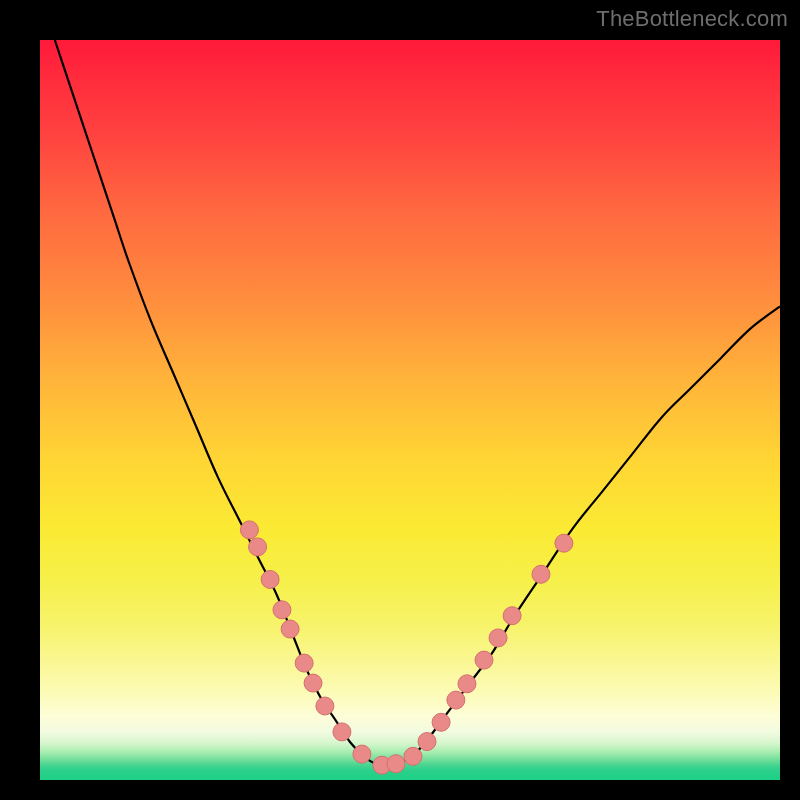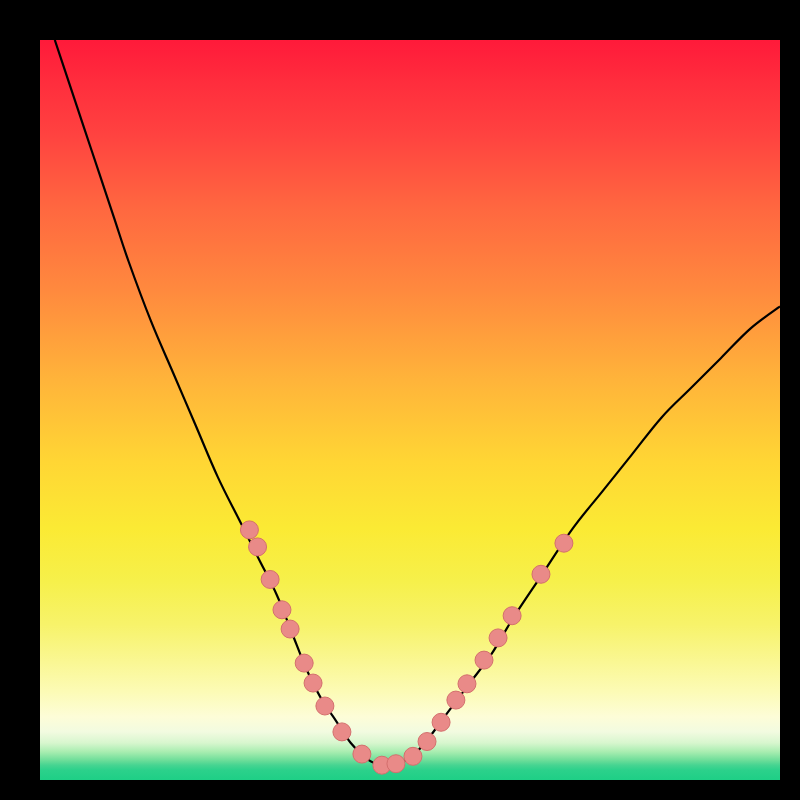--- a/index.html
+++ b/index.html
@@ -94,13 +94,14 @@
           <circle cx="415.88" cy="660.08" r="9" fill="#e98a88" stroke="#d46f6d" stroke-width="1"></circle>
           <circle cx="426.98" cy="643.80" r="9" fill="#e98a88" stroke="#d46f6d" stroke-width="1"></circle>
           <circle cx="444.00" cy="620.12" r="9" fill="#e98a88" stroke="#d46f6d" stroke-width="1"></circle>
           <circle cx="458.06" cy="597.92" r="9" fill="#e98a88" stroke="#d46f6d" stroke-width="1"></circle>
           <circle cx="472.12" cy="575.72" r="9" fill="#e98a88" stroke="#d46f6d" stroke-width="1"></circle>
           <circle cx="500.98" cy="534.28" r="9" fill="#e98a88" stroke="#d46f6d" stroke-width="1"></circle>
           <circle cx="523.92" cy="503.20" r="9" fill="#e98a88" stroke="#d46f6d" stroke-width="1"></circle>
         </g>
     </svg>
   </div>
+  <div class="watermark">TheBottleneck.com</div>
 </div>
 
 </body></html>

